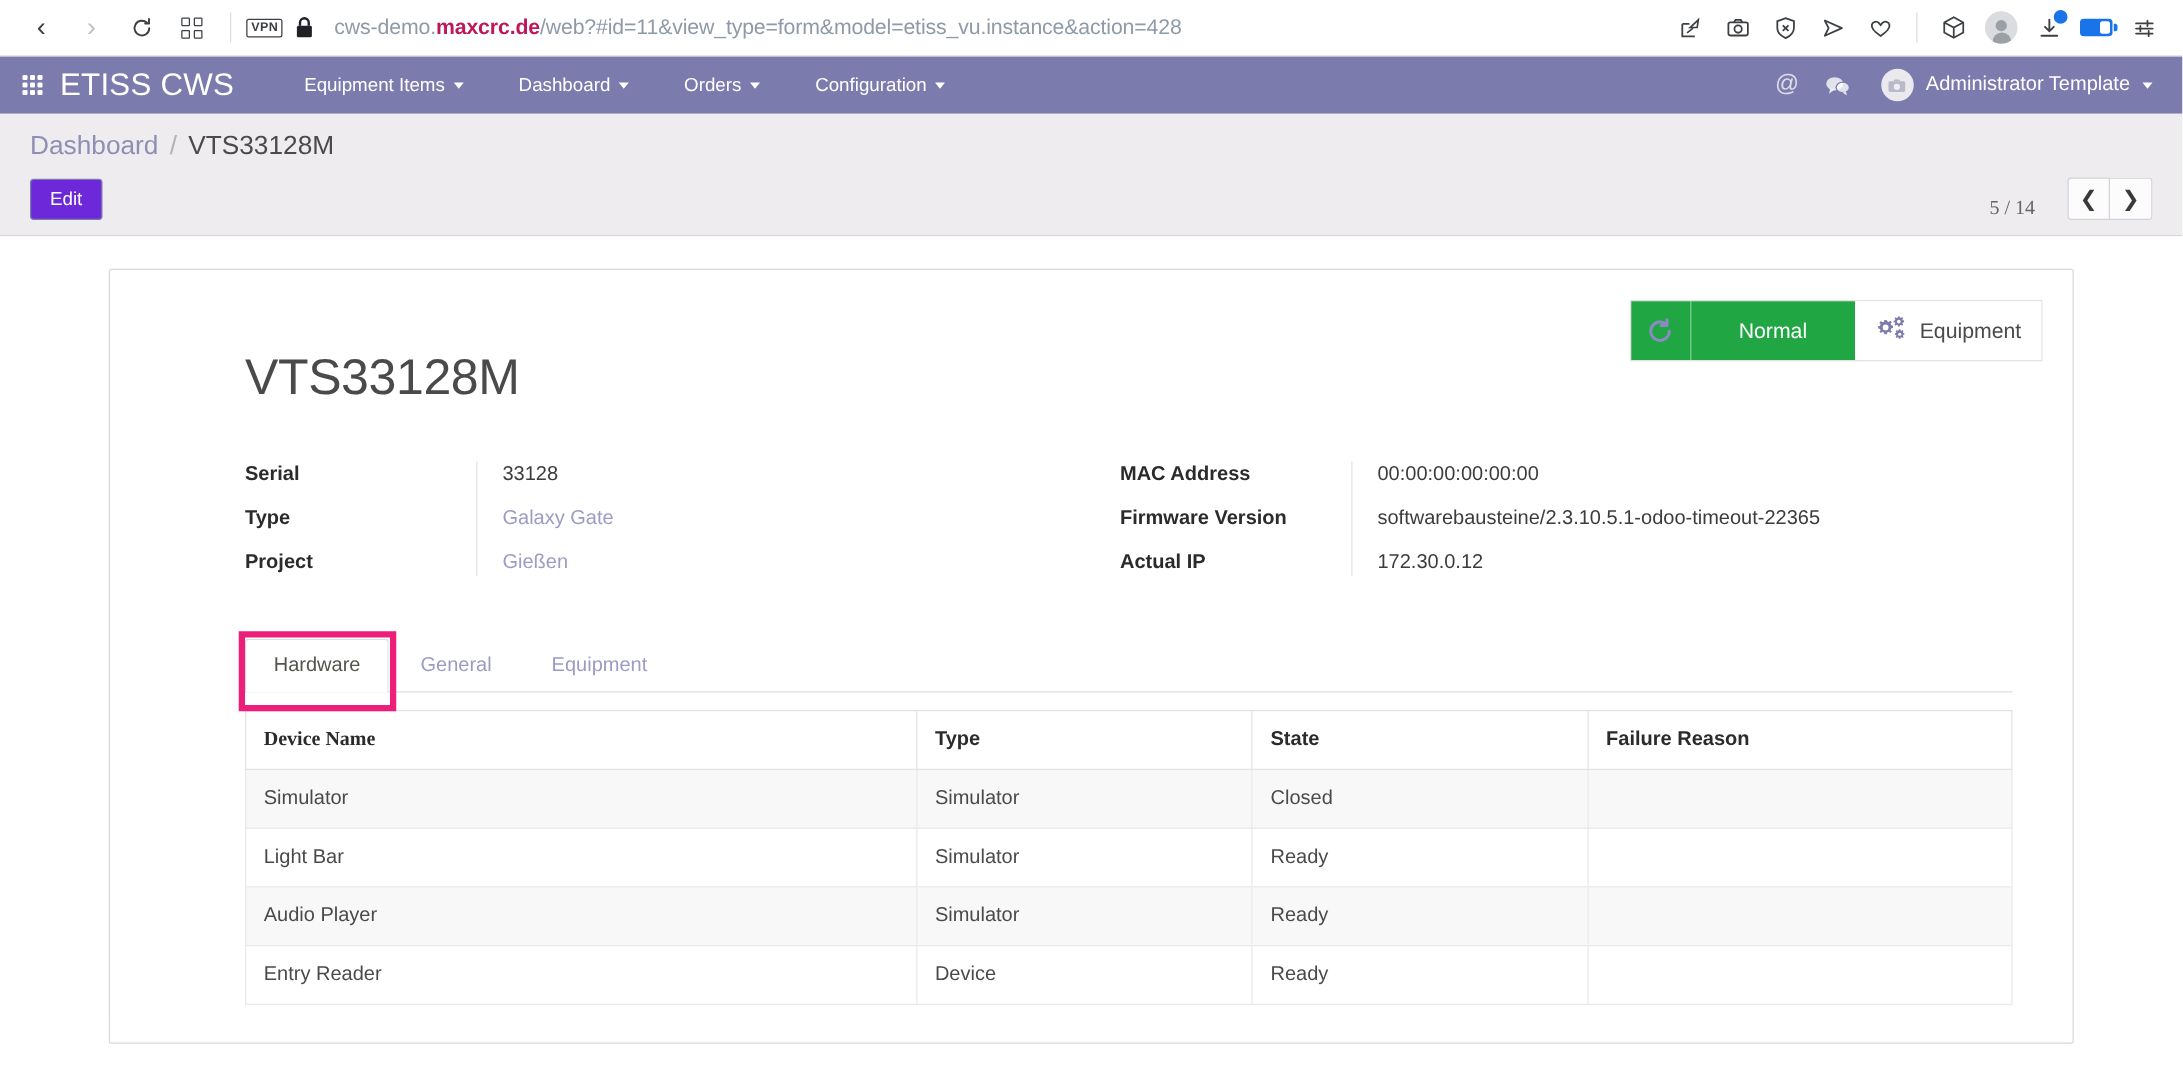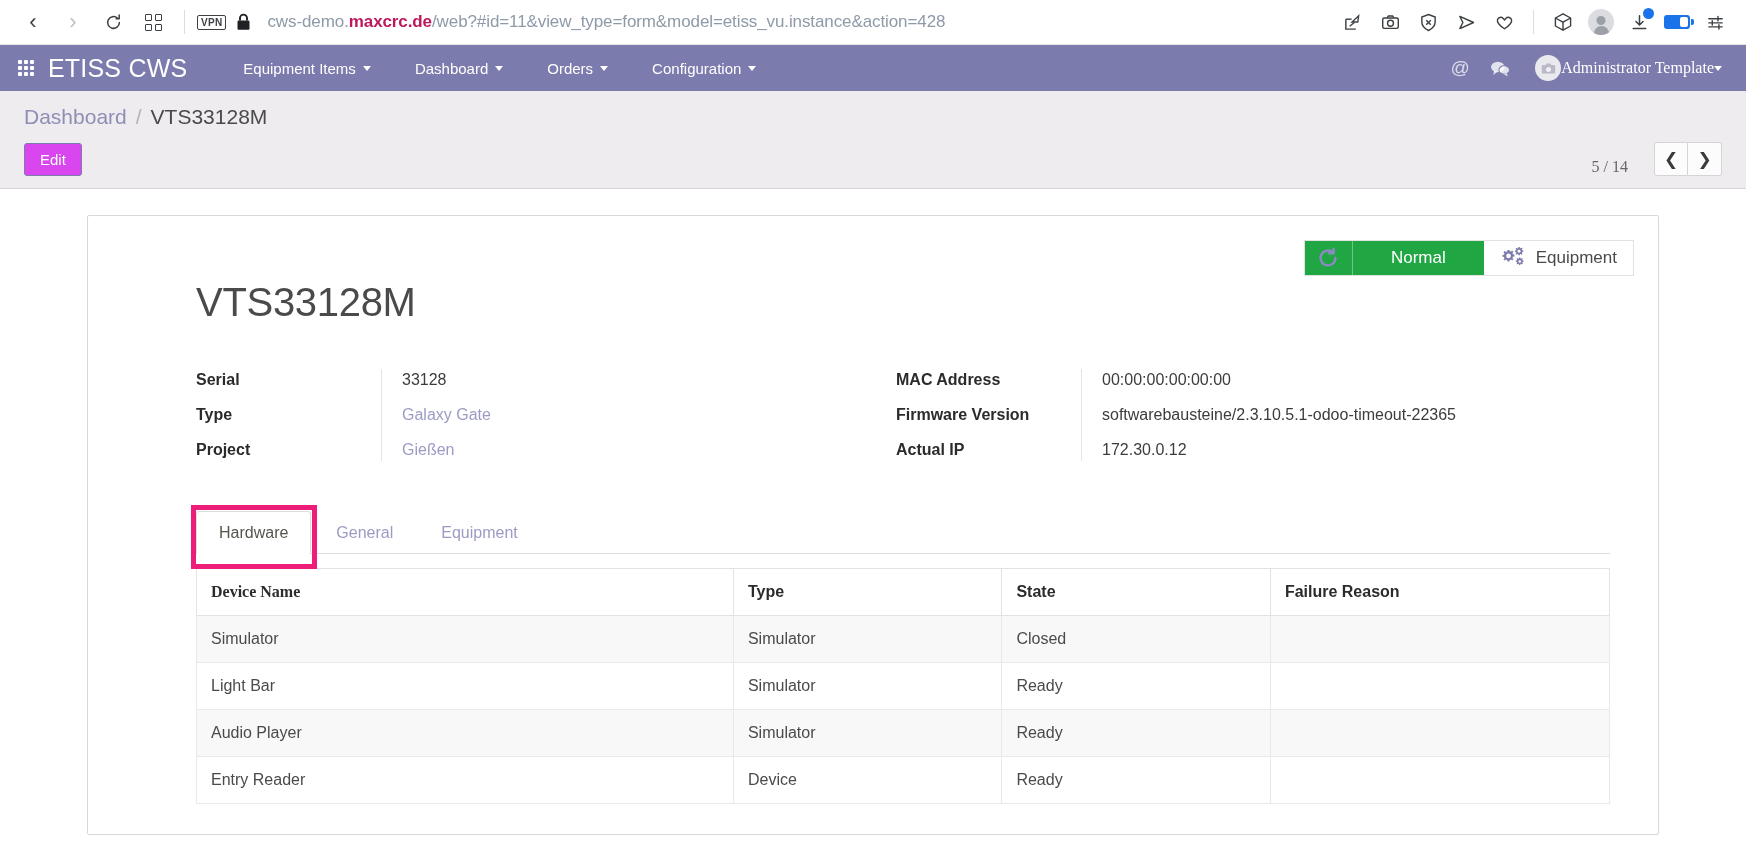--- a/index.html
+++ b/index.html
@@ -173,25 +173,24 @@
   }
   .nav-ic {
     width: 34px; height: 34px;
     display: flex; align-items: center; justify-content: center;
     color: rgba(255,255,255,0.72);
     cursor: pointer;
     border-radius: 3px;
     font-size: 19px;
   }
   .user-box {
-    display: flex; align-items: center; 
+    display: flex; align-items: center; gap: 10px;
     padding: 4px 8px 4px 6px;
     cursor: pointer; border-radius: 3px;
     margin-left: 6px;
-    font-family: Liberation Serif, serif;
   }
   .user-avatar {
     width: 26px; height: 26px; border-radius: 50%;
     background: #e9e9ee;
     display: flex; align-items: center; justify-content: center;
   }
   .user-name { font-size: 16px; white-space: nowrap; }
 
   
   .control-panel {
@@ -203,21 +202,21 @@
     font-size: 21px;
     margin-bottom: 13px;
     display: flex; align-items: center; gap: 9px;
   }
   .bc-link { color: #8f8fb5; cursor: pointer; }
   .bc-sep { color: #b4b2b8; }
   .bc-current { color: #4a4a4a; }
 
   .cp-row { display: flex; align-items: center; }
   .btn-edit {
-    background: #d946ef;
+    background: #6d28d9;
     color: #fff;
     border: 1px solid #7c7bad;
     border-radius: 3px;
     font-size: 15px;
     padding: 7px 15px;
     cursor: pointer;
     font-family: inherit;
   }
 
   .pager {
@@ -255,21 +254,21 @@
     position: relative;
     min-height: 620px;
   }
 
   
   .status-strip {
     position: absolute;
     top: 24px; right: 24px;
     display: flex;
     align-items: stretch;
-    height: 36px;
+    height: 49px;
     border: 1px solid #e2e2e2;
   }
   .status-refresh {
     background: #21a644;
     width: 48px;
     display: flex; align-items: center; justify-content: center;
     cursor: pointer;
     border-right: 1px solid rgba(255,255,255,0.35);
   }
   .status-label {

